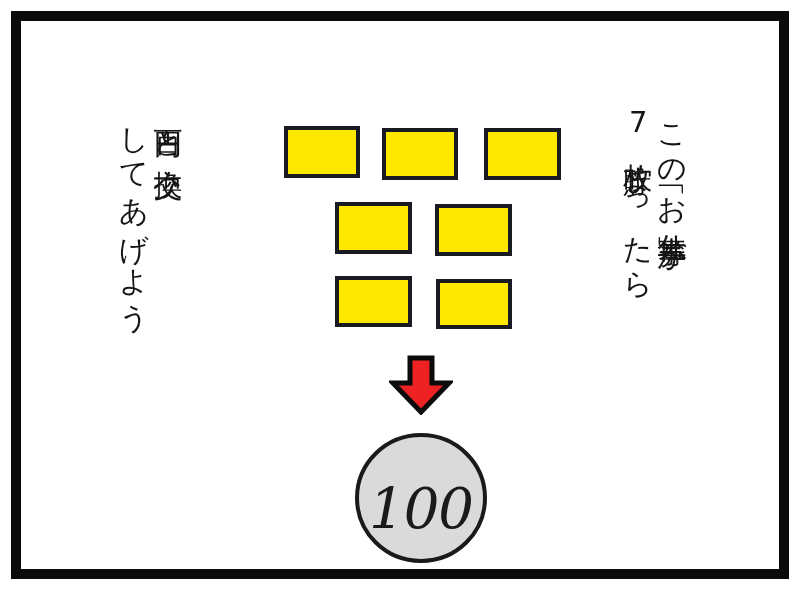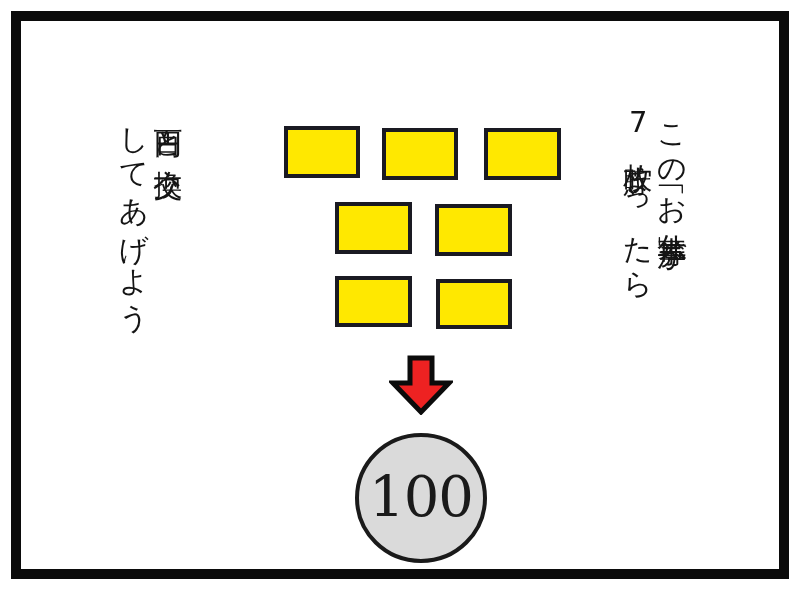--- a/index.html
+++ b/index.html
@@ -73,27 +73,28 @@
   #coin {
     position: absolute;
     left: 332px;
     top: 410px;
     width: 136px;
     height: 134px;
   }
   #coin-value {
     position: absolute;
     left: 0;
-    top: 0;
+    top: 12px;
     width: 136px;
     height: 134px;
     display: flex;
     align-items: center;
     justify-content: center;
     font-family: "DejaVu Serif", "Liberation Serif", serif;
+    font-style: italic;
     font-size: 56px;
     letter-spacing: -1px;
     color: #1a1a1a;
     padding-bottom: 4px;
     box-sizing: border-box;
   }
 </style>
 </head>
 <body>
 

